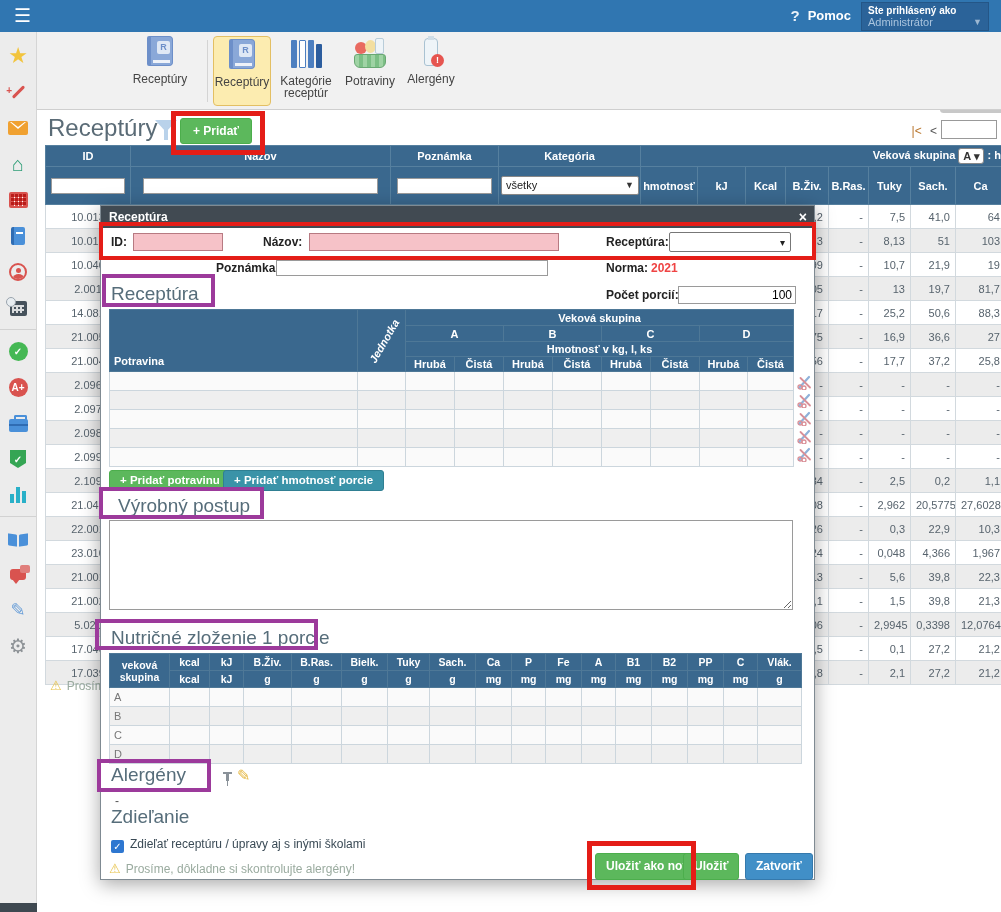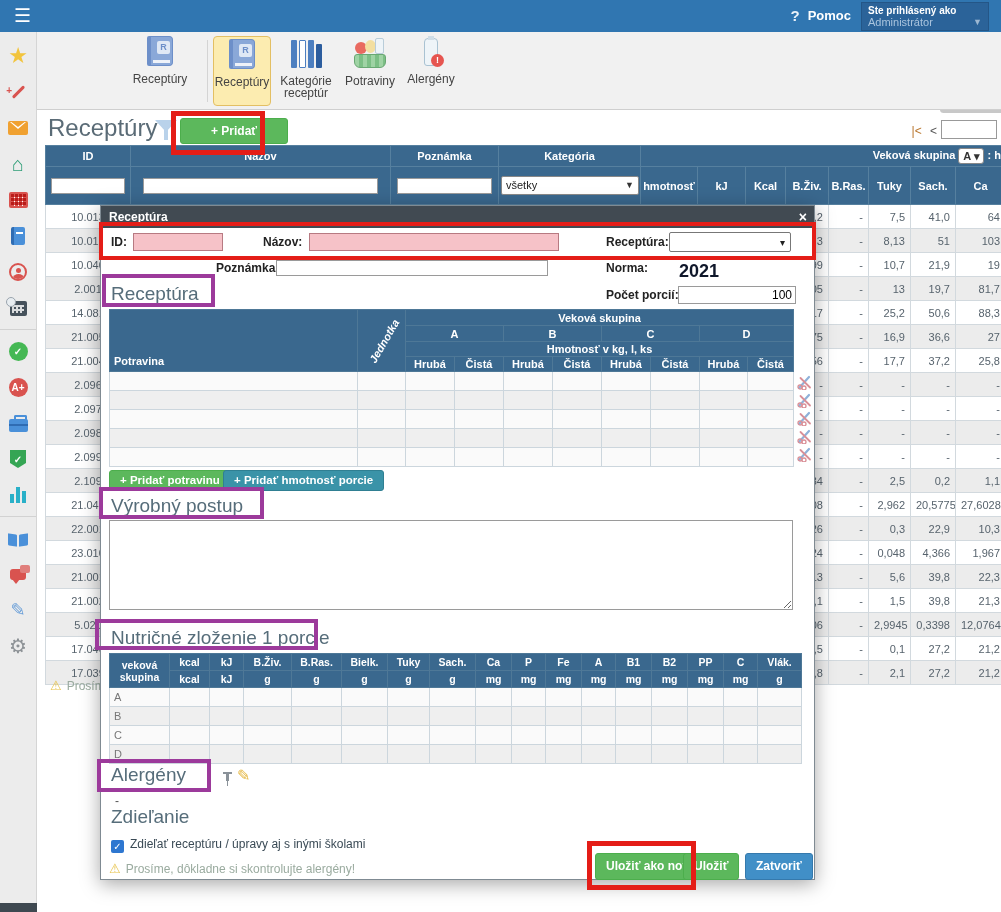--- a/index.html
+++ b/index.html
@@ -82,21 +82,21 @@
   
   .content { position:absolute; left:37px; top:110px; width:964px; height:802px; background:#fff; overflow:hidden; z-index:1; }
   .hscroll-thumb { position:absolute; left:903px; top:-4px; width:70px; height:7px; background:#c8c8c8; border-radius:4px; }
   .page-title { position:absolute; left:11px; top:4px; font-size:24px; color:#5a6b76; }
   .funnel { position:absolute; left:118px; top:10px; width:0; height:0; border-left:11px solid transparent; border-right:11px solid transparent; border-top:12px solid #b9d2ea; }
   .funnel::after { content:""; position:absolute; left:-2px; top:-4px; width:4px; height:12px; background:#b9d2ea; }
   .btn { display:inline-block; border-radius:3px; color:#fff; font-size:12px; font-weight:bold; text-align:center; cursor:pointer; }
   .btn-green { background:#5cb85c; border:1px solid #4cae4c; }
   .btn-teal { background:#3a93a8; border:1px solid #2f7f92; }
   .btn-blue { background:#418fc7; border:1px solid #3579ac; }
-  .add-btn { position:absolute; left:143px; top:8px; padding:5px 30px; }
+  .add-btn { position:absolute; left:143px; top:8px; padding:5px 12px; }
   .pager { position:absolute; right:64px; top:14px; font-size:12px; }
   .pager .first { color:#b9762d; } .pager .prev { color:#555; margin-left:5px; }
   .pager-input { position:absolute; right:4px; top:10px; width:56px; height:19px; border:1px solid #999; background:#fff; }
 
   
   .gridwrap { position:absolute; left:8px; top:35px; width:956px; height:560px; overflow:hidden; }
   table.grid { border-collapse:collapse; table-layout:fixed; width:960px; }
   table.grid th { background:#3a688e; color:#fff; font-size:11px; font-weight:bold; border:1px solid #56809f; padding:2px; }
   table.grid .hdr1 th { height:21px; }
   table.grid .hdr2 th { height:38px; }
@@ -612,21 +612,21 @@
     <span class="m-lbl" style="position:absolute; left:495px; top:2px;">Receptúra:</span>
     <div class="m-sel" style="left:558px; top:-1px; width:122px;">
         <span class="car">▾</span>
       </div>
   </div>
 
   <div class="m-row2">
     <span class="m-lbl" style="position:absolute; left:105px; top:2px;">Poznámka:</span>
     <input class="inp" style="position: absolute; left: 165px; top: 1px; width: 272px; height: 16px;">
     <span class="m-lbl" style="position:absolute; left:495px; top:2px;">Norma:</span>
-    <span style="position:absolute; left:540px; top:2px; font-size:18px; font-weight:bold; color:#0f172a;margin-left:28px;">2021</span>
+    <span style="position:absolute; left:540px; top:2px; font-size:12px; font-weight:bold; color:#ef4444;">2021</span>
   </div>
 
   <div class="m-h" style="left:10px; top:77px;">Receptúra</div>
   <span class="m-lbl" style="position:absolute; left:505px; top:82px;">Počet porcií:</span>
   <input class="inp" style="position: absolute; left: 577px; top: 80px; width: 118px; text-align: right;" value="100">
 
   <table class="ing-table" style="position:absolute; left:8px; top:103px; width:684px;">
     <colgroup>
       <col style="width:248px">
         <col style="width:48px">
@@ -751,21 +751,21 @@
         </svg></span><span><svg width="15" height="15" viewBox="0 0 15 15" style="display:block;margin:3px 0 1px 2px">
           <path d="M2 13 L12 2" stroke="#8fb1d9" stroke-width="2.2" stroke-linecap="round"></path>
           <path d="M3.5 3 L13 12.5" stroke="#d98f97" stroke-width="1.8" stroke-linecap="round"></path>
           <circle cx="3" cy="12" r="2" fill="none" stroke="#d98f97" stroke-width="1.3"></circle>
           <circle cx="7" cy="13" r="2" fill="none" stroke="#d98f97" stroke-width="1.3"></circle>
         </svg></span></div>
 
   <div class="btn btn-green m-btn" style="left:8px; top:264px; height:21px; line-height:19px; font-size:11.5px;">+ Pridať potravinu</div>
   <div class="btn btn-teal m-btn" style="left:122px; top:264px; height:21px; line-height:19px; font-size:11.5px;">+ Pridať hmotnosť porcie</div>
 
-  <div class="m-h" style="left:10px; top:289px;">Výrobný postup</div>
+  <div class="m-h" style="left:17px; top:289px;">Výrobný postup</div>
   <textarea class="m-textarea" style=""></textarea>
 
   <div class="m-h" style="left:10px; top:421px;">Nutričné zloženie 1 porcie</div>
 
   <table class="nut-table" style="position:absolute; left:8px; top:447px; width:692px;">
     <colgroup id="nut-cols">
         <col style="width: 60px;">
         <col style="width: 40px;">
         <col style="width: 34px;">
         <col style="width: 48px;">

